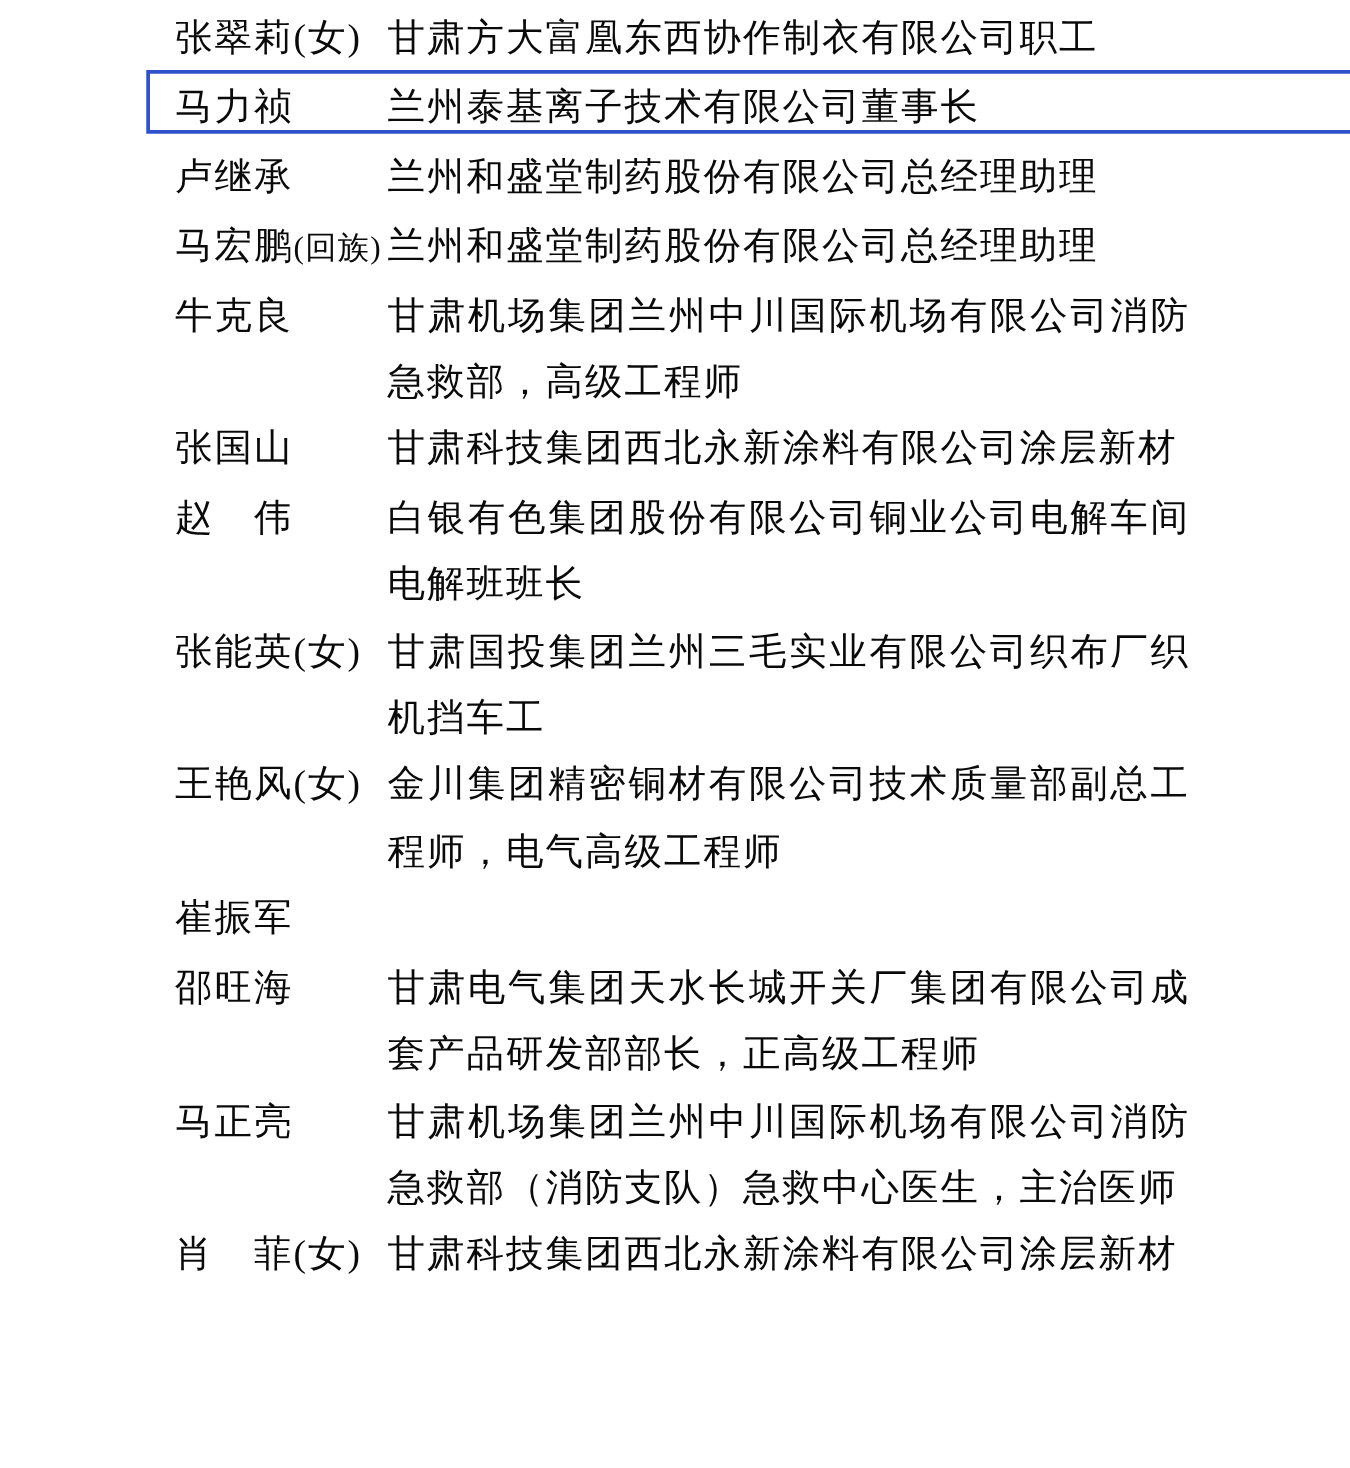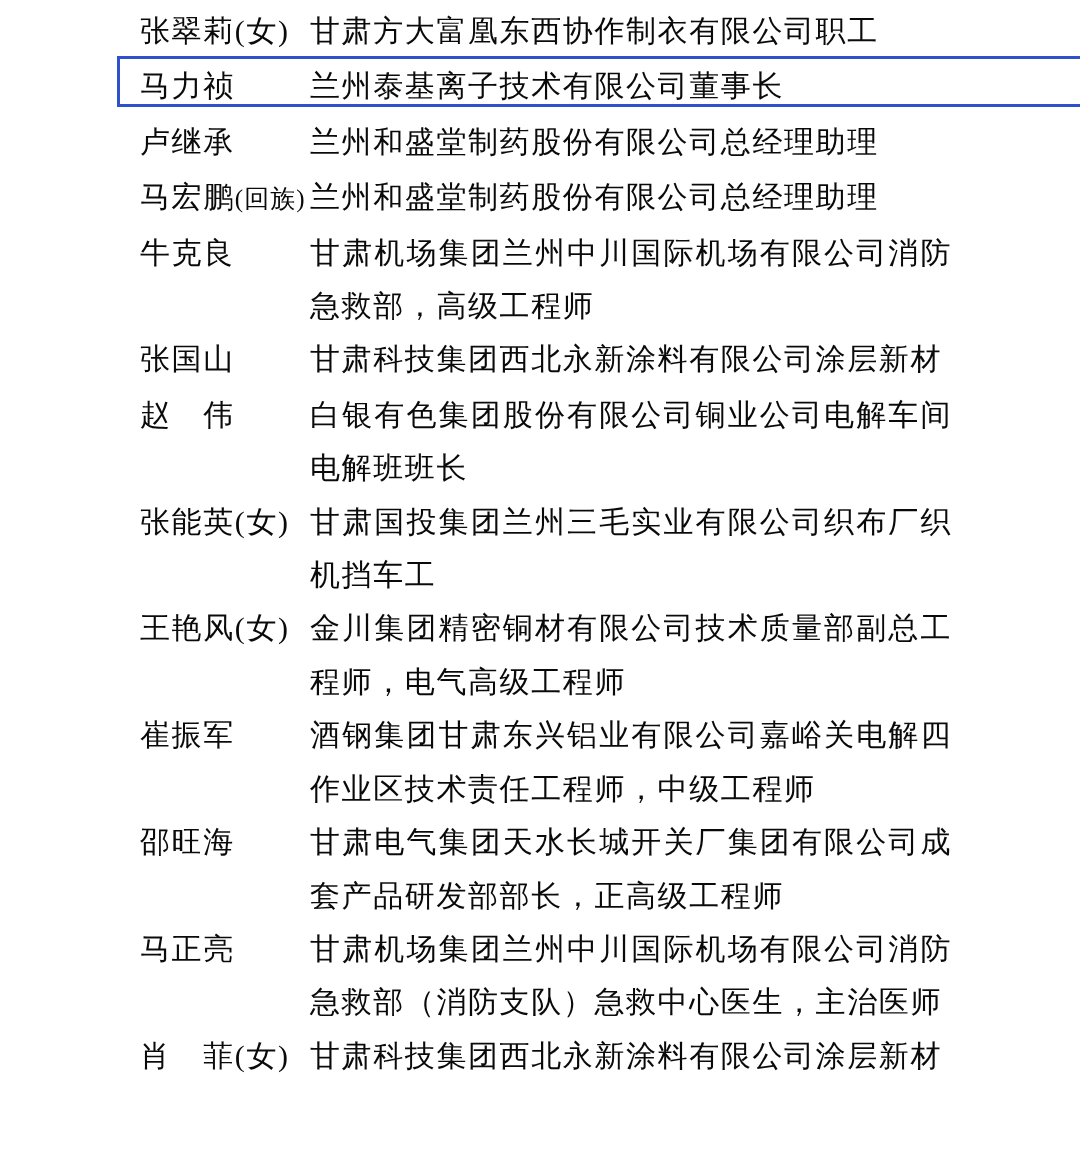--- a/index.html
+++ b/index.html
@@ -108,21 +108,20 @@
 
   <div class="entry">
 
     <div class="name"><span class="name-text">王艳风(女)</span><span class="ethnicity"></span></div>
     <div class="desc">金川集团精密铜材有限公司技术质量部副总工程师，电气高级工程师</div>
   </div>
 
   <div class="entry">
 
     <div class="name"><span class="name-text">崔振军</span><span class="ethnicity"></span></div>
-    <div class="desc">酒钢集团甘肃东兴铝业有限公司嘉峪关电解四作业区技术责任工程师，中级工程师</div>
   </div>
 
   <div class="entry">
 
     <div class="name"><span class="name-text">邵旺海</span><span class="ethnicity"></span></div>
     <div class="desc">甘肃电气集团天水长城开关厂集团有限公司成套产品研发部部长，正高级工程师</div>
   </div>
 
   <div class="entry">
 

